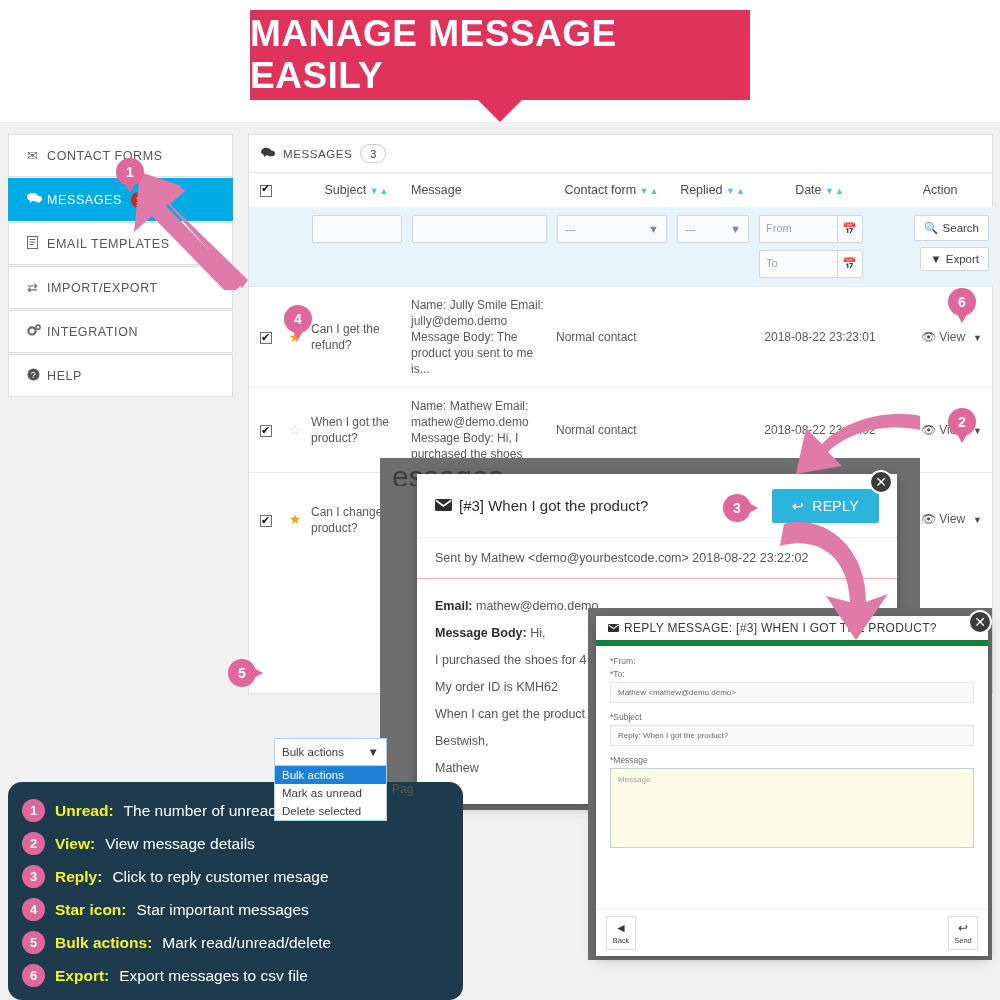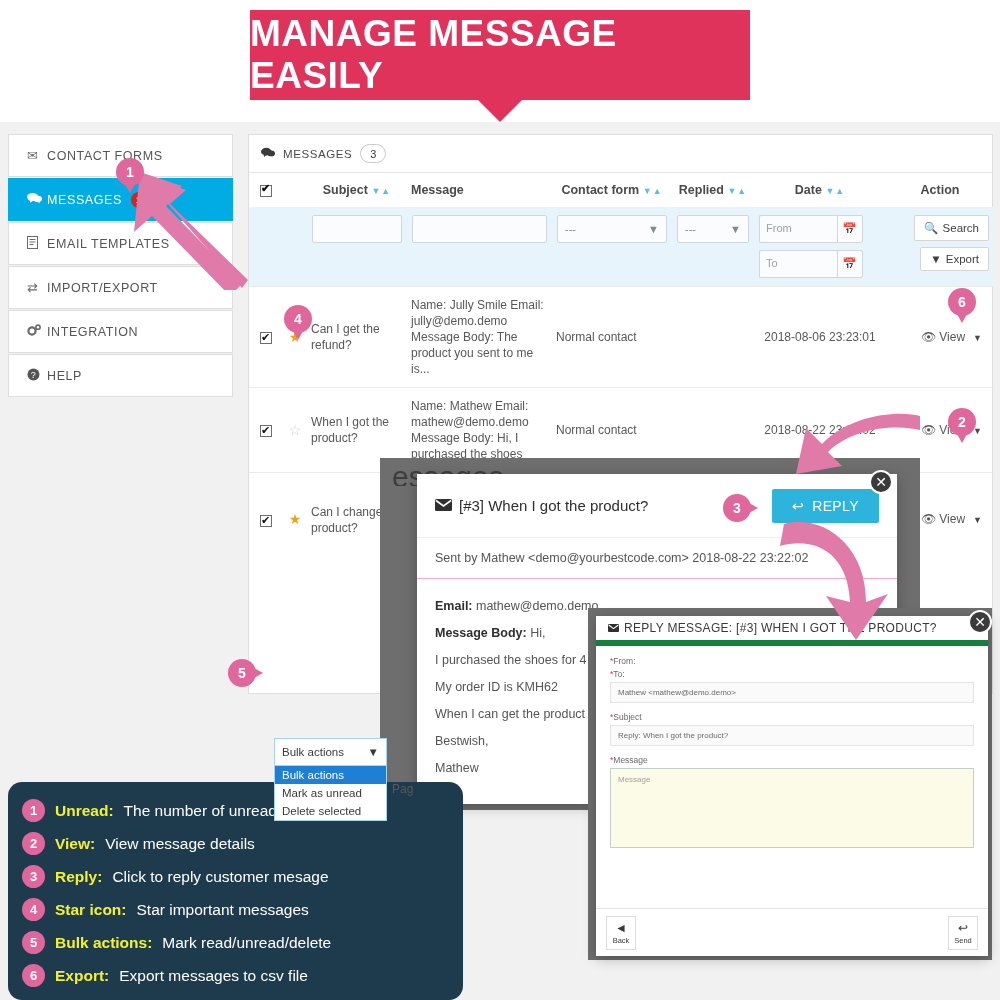--- a/index.html
+++ b/index.html
@@ -64,21 +64,21 @@
   .panel-head .ph-ic { color:#444; font-size: 13px; }
   .panel-head .ph-tx { font-size: 11.5px; color:#4a4a4a; letter-spacing: .6px; }
   .count-pill {
     border:1px solid #c9c9c9; border-radius: 11px; min-width: 26px; height: 19px;
     display:inline-flex; align-items:center; justify-content:center;
     font-size: 11px; color:#3b3b3b; padding: 0 6px;
   }
 
   table.msg { width: 100%; border-collapse: collapse; table-layout: fixed; }
   table.msg th {
-    font-weight: bold; font-size: 12.5px; color:#4a4a4a; padding: 10px 4px;
+    font-weight: normal; font-size: 12.5px; color:#4a4a4a; padding: 10px 4px;
     vertical-align: middle;
   }
   .sortc { color:#5bbde0; font-size: 9px; letter-spacing: 1px; }
 
   tr.filters { background: #e8f4fb; }
   tr.filters td { padding: 8px 5px; vertical-align: top; }
   .fin {
     width: 100%; height: 28px; border: 1px solid #cfd7dc; background: #fbfcfd;
     font-size: 11px; color: #9aa3a8; padding: 0 6px; border-radius: 2px;
   }
@@ -396,21 +396,21 @@
             <td style="text-align:center">
               <span class="cbx on"></span>
             </td>
             <td style="text-align:center">
               <span class="star on">★</span>
             </td>
             <td>Can I get the refund?</td>
             <td>Name: Jully Smile Email: jully@demo.demo Message Body: The product you sent to me is...</td>
             <td style="text-align:left">Normal contact</td>
             <td></td>
-            <td style="text-align:center">2018-08-06 23:23:01</td>
+            <td style="text-align:center">2018-08-22 23:23:01</td>
             <td class="viewcell">
               <span class="eye">👁</span><span>View</span><span class="caret">▼</span>
             </td>
           </tr>
 
           <tr class="row">
             <td style="text-align:center">
               <span class="cbx on"></span>
             </td>
             <td style="text-align:center">

